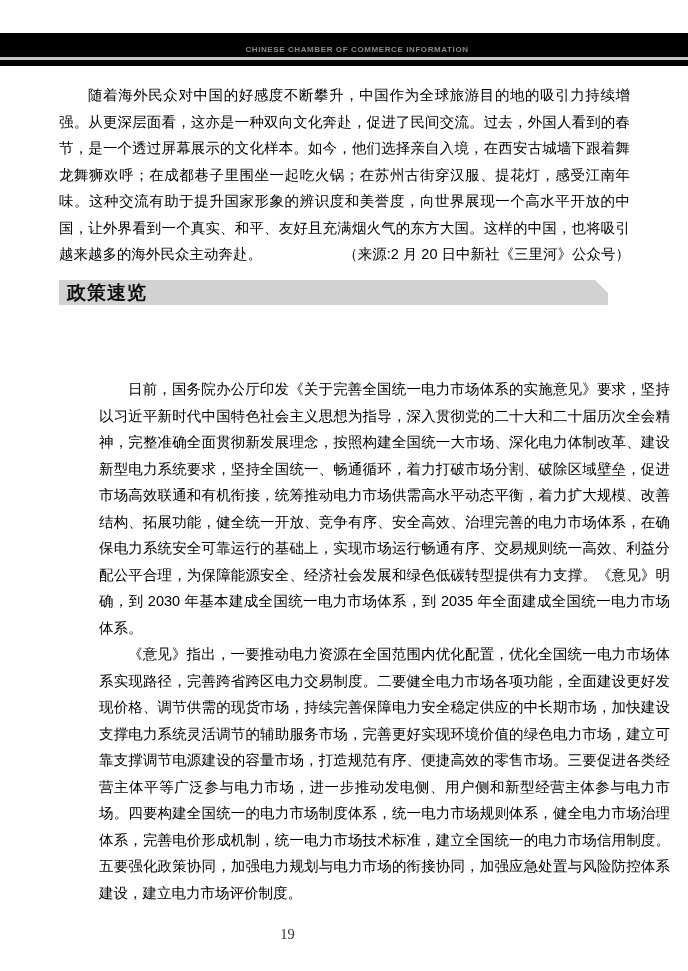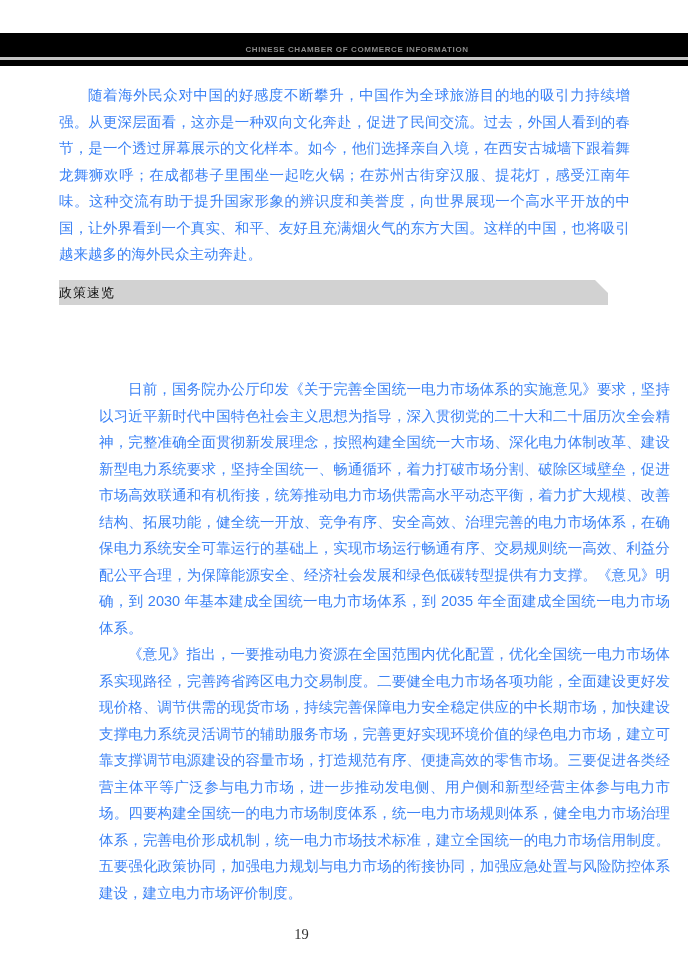--- a/index.html
+++ b/index.html
@@ -36,44 +36,44 @@
     width: 688px; height: 3px;
     background: #c3c3c3;
   }
 
   
   .content-col { position: absolute; left: 59px; width: 571px; }
   .body-para {
     margin: 0;
     font-size: 14.5px;
     line-height: 26.5px;
-    color: #3b82f6;
+    color: #000000;
     text-align: justify;
     text-indent: 2em;
   }
   .source-line { float: right; text-indent: 0; }
 
   .para-block-1 { top: 82px; }
 
   
   .section-banner {
     position: absolute;
     left: 59px; top: 280px;
     width: 549px; height: 25px;
     background: #d2d2d2;
     clip-path: polygon(0 0, calc(100% - 13px) 0, 100% 13px, 100% 100%, 0 100%);
     display: flex;
     align-items: center;
   }
   .section-banner-label {
     font-family: "Liberation Serif", serif;
-    font-size: 13px;
-    font-weight: normal;
+    font-size: 19px;
+    font-weight: bold;
     color: #111111;
-    padding-left: 0;
+    padding-left: 8px;
     letter-spacing: 1px;
     line-height: 25px;
   }
 
   
   .article-title {
     position: absolute;
     left: 59px; top: 332px;
     width: 572px;
     margin: 0;
@@ -81,41 +81,42 @@
     line-height: 30px;
     font-weight: bold;
     color: #151515;
     white-space: nowrap;
   }
   .para-block-2 { top: 376px; margin-left: 40px; }
 
   
   .page-number {
     position: absolute;
-    left: 14px; top: 926px;
+    left: 0; top: 926px;
     width: 575px;
     text-align: center;
     font-family: "Liberation Serif", serif;
     font-size: 14.5px;
     color: #30302f;
   }
 </style>
 </head>
 <body>
 
 <div class="page">
 
   <div class="header-band">
     <span class="header-band-text">CHINESE CHAMBER OF COMMERCE INFORMATION</span>
   </div>
   <div class="header-rule"></div>
 
   <div class="content-col para-block-1">
     <p class="body-para">
       <span>随着海外民众对中国的好感度不断攀升，中国作为全球旅游目的地的吸引力持续增强。从更深层面看，这亦是一种双向文化奔赴，促进了民间交流。过去，外国人看到的春节，是一个透过屏幕展示的文化样本。如今，他们选择亲自入境，在西安古城墙下跟着舞龙舞狮欢呼；在成都巷子里围坐一起吃火锅；在苏州古街穿汉服、提花灯，感受江南年味。这种交流有助于提升国家形象的辨识度和美誉度，向世界展现一个高水平开放的中国，让外界看到一个真实、和平、友好且充满烟火气的东方大国。这样的中国，也将吸引越来越多的海外民众主动奔赴。</span>
+      <span class="source-line">（来源:2 月 20 日中新社《三里河》公众号）</span>
     </p>
   </div>
 
   <div class="section-banner">
     <span class="section-banner-label">政策速览</span>
   </div>
 
 
   <div class="content-col para-block-2">
     <p class="body-para">

